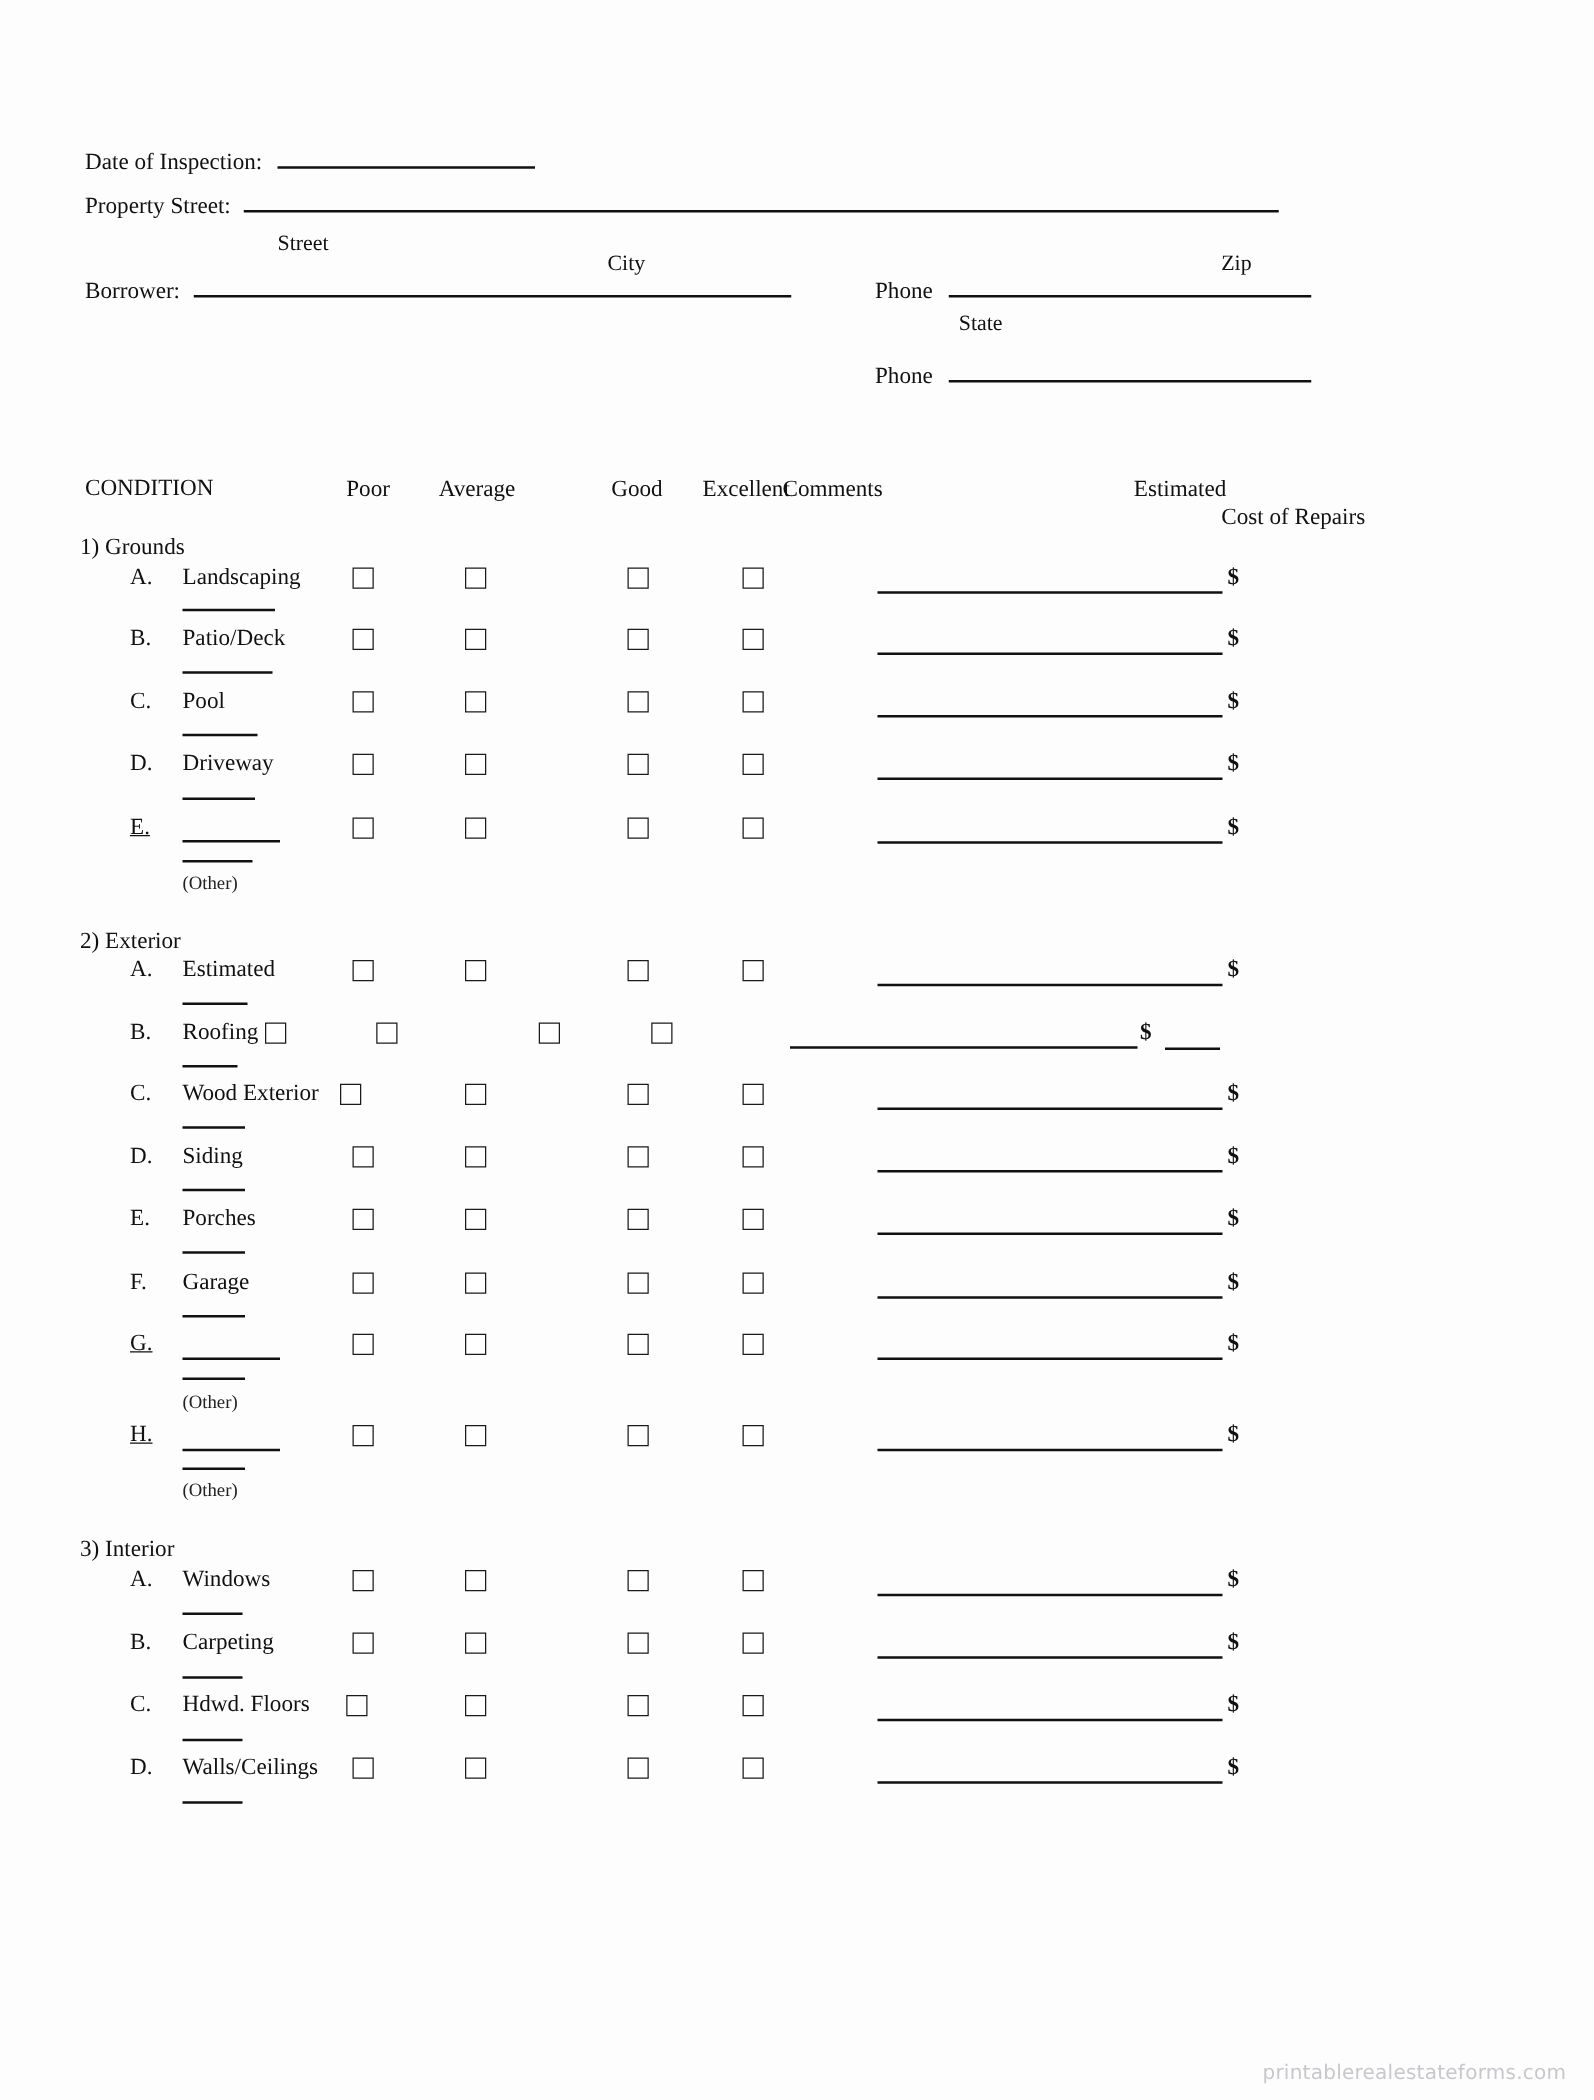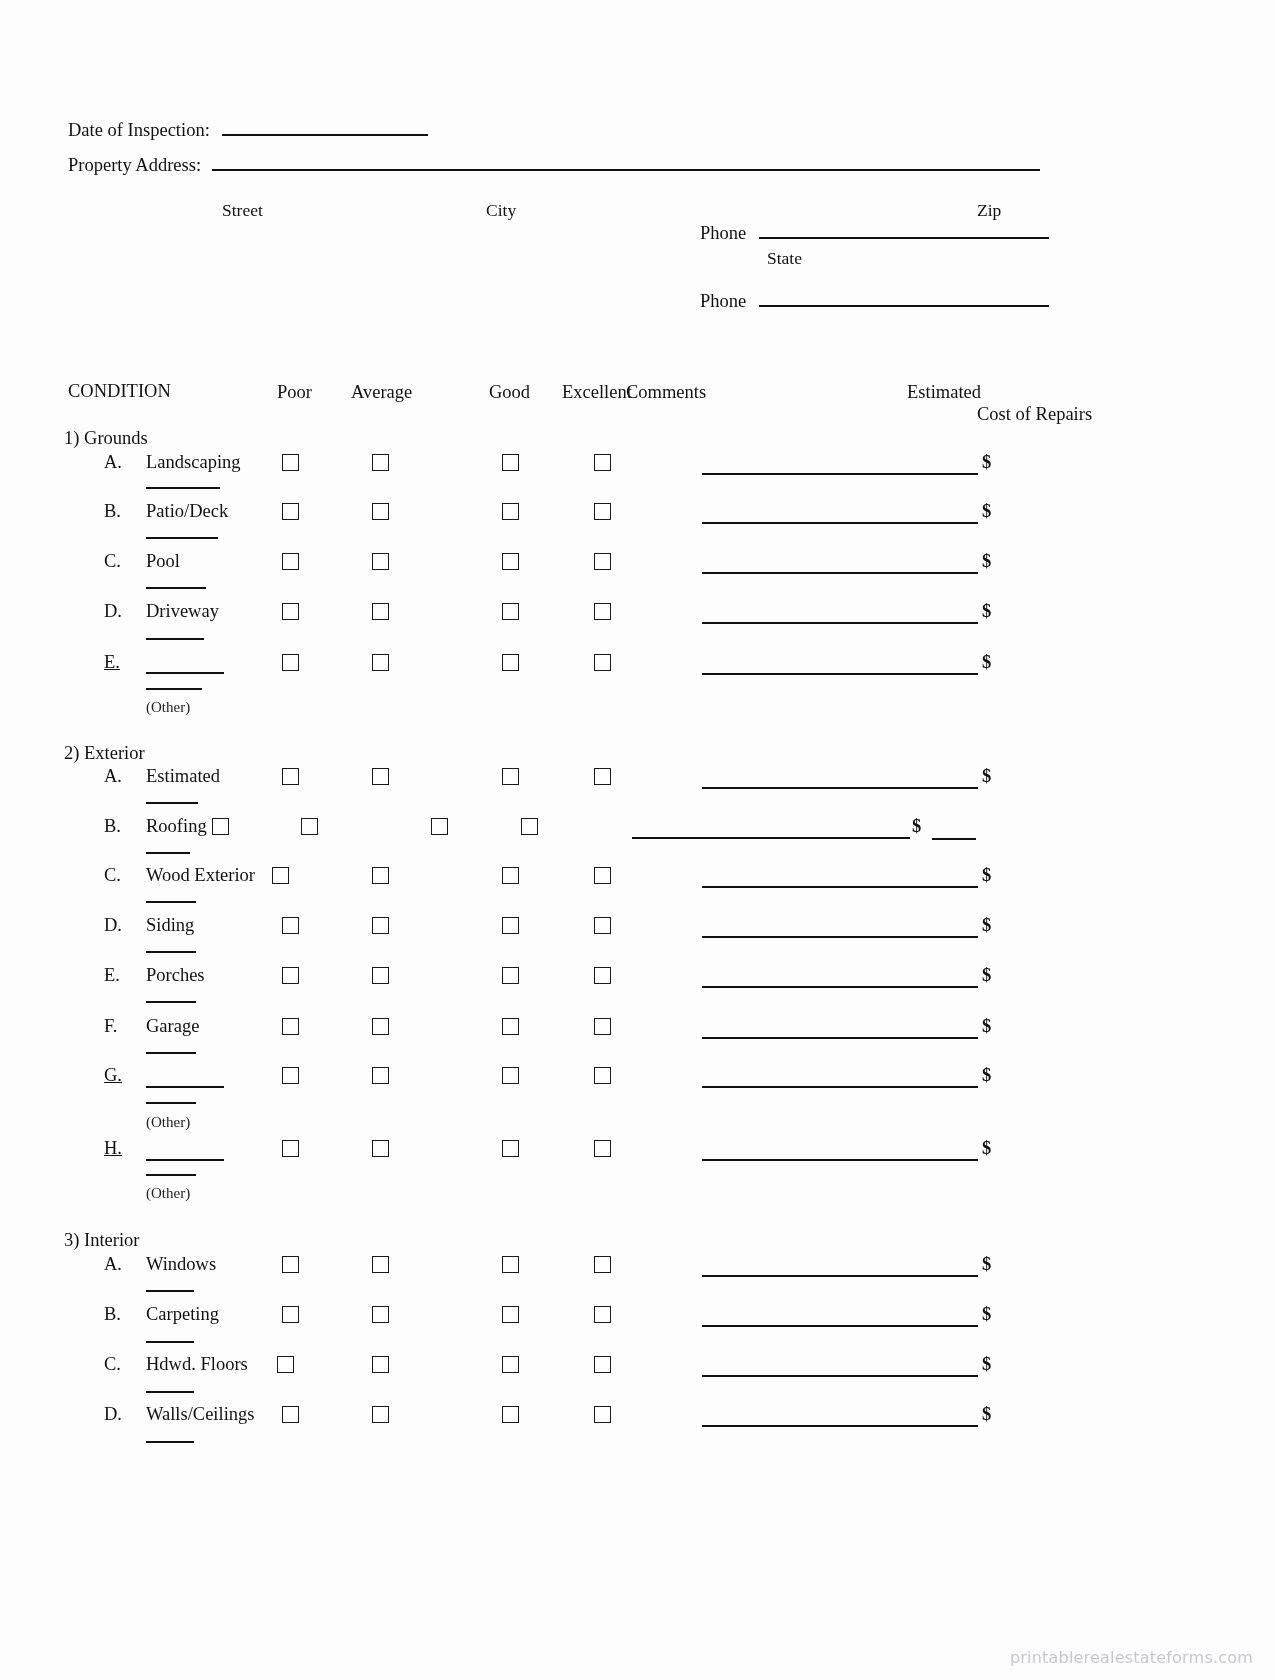--- a/index.html
+++ b/index.html
@@ -49,21 +49,21 @@
 
   #date-row    { left: 68px;  top: 120px; }
   #addr-row    { left: 68px;  top: 155px; }
   #borrower-row{ left: 68px;  top: 223px; }
   #contractor-row { left: 68px; top: 291px; }
 
   .subcap {
     position: absolute;
     font-size: 17.5px;
   }
-  #cap-street { left: 222px; top: 200px; text-align: center; }
+  #cap-street { left: 222px; top: 184px; text-align: center; }
   #cap-city   { left: 486px; top: 200px; }
   #cap-state  { left: 767px; top: 200px; margin-top: 48px; }
   #cap-zip    { left: 977px; top: 200px; }
 
   #phone1 { position: absolute; left: 700px; top: 223px; font-size: 18.5px; white-space: nowrap; }
   #phone2 { position: absolute; left: 700px; top: 291px; font-size: 18.5px; white-space: nowrap; }
 
   
   .colhdr { position: absolute; font-size: 18.5px; white-space: nowrap; }
   #h-condition { left: 68px;  top: 381px; font-weight: normal; }
@@ -156,29 +156,33 @@
 
 <div class="page">
 
 
   <div class="hdr-row" id="date-row">
     <span class="hdr-label">Date of Inspection:</span>
     <span class="rule" style="width:206px; margin-left:8px;"></span>
   </div>
 
   <div class="hdr-row" id="addr-row">
-    <span class="hdr-label">Property Address:</span>
+    <span class="hdr-label">Property Street:</span>
     <span class="rule" style="width:828px; margin-left:6px;"></span>
   </div>
 
   <div class="subcap" id="cap-street">Street</div>
   <div class="subcap" id="cap-city">City</div>
   <div class="subcap" id="cap-state">State</div>
   <div class="subcap" id="cap-zip">Zip</div>
 
+  <div class="hdr-row" id="borrower-row">
+    <span class="hdr-label">Borrower:</span>
+    <span class="rule" style="width:478px; margin-left:6px;"></span>
+  </div>
   <div id="phone1">
     <span class="hdr-label">Phone</span>
     <span class="rule" style="width:290px; margin-left:8px;"></span>
   </div>
 
   <div id="phone2">
     <span class="hdr-label">Phone</span>
     <span class="rule" style="width:290px; margin-left:8px;"></span>
   </div>
 

